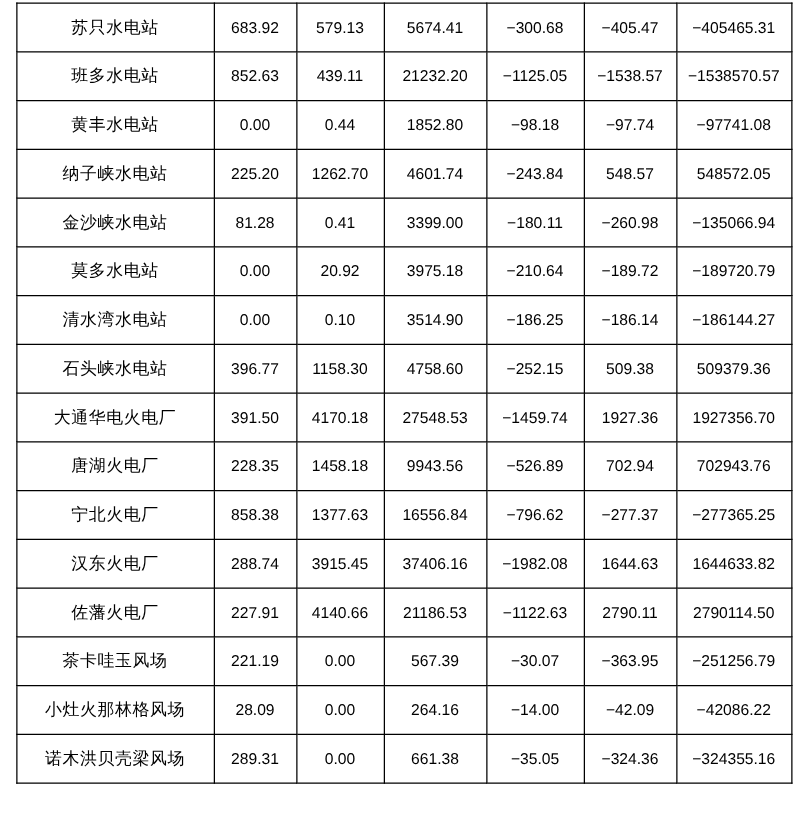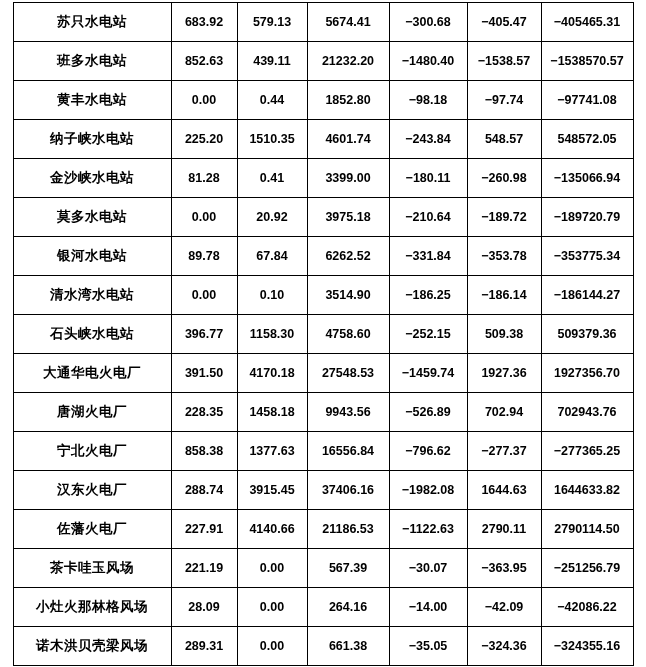--- a/index.html
+++ b/index.html
@@ -11,21 +11,20 @@
     width: 646px;
     height: 667px;
     font-family: "Liberation Sans", sans-serif;
     color: #000000;
     overflow: hidden;
   }
   .sheet {
     width: 646px;
     box-sizing: border-box;
     padding: 2px 0 0 0;
-    font-weight: bold;
   }
   table.data-table {
     border-collapse: collapse;
     table-layout: fixed;
     width: 620px;
     margin: 0 auto;
     font-size: 12.5px;
   }
   table.data-table td {
     border: 1px solid #000000;
@@ -75,37 +74,37 @@
           <td class="num-cell">5674.41</td>
           <td class="num-cell">−300.68</td>
           <td class="num-cell">−405.47</td>
           <td class="num-cell">−405465.31</td>
         </tr>
         <tr>
           <td class="name-cell">班多水电站</td>
           <td class="num-cell">852.63</td>
           <td class="num-cell">439.11</td>
           <td class="num-cell">21232.20</td>
-          <td class="num-cell">−1480.40</td>
+          <td class="num-cell">−1125.05</td>
           <td class="num-cell">−1538.57</td>
           <td class="num-cell">−1538570.57</td>
         </tr>
         <tr>
           <td class="name-cell">黄丰水电站</td>
           <td class="num-cell">0.00</td>
           <td class="num-cell">0.44</td>
           <td class="num-cell">1852.80</td>
           <td class="num-cell">−98.18</td>
           <td class="num-cell">−97.74</td>
           <td class="num-cell">−97741.08</td>
         </tr>
         <tr>
           <td class="name-cell">纳子峡水电站</td>
           <td class="num-cell">225.20</td>
-          <td class="num-cell">1510.35</td>
+          <td class="num-cell">1262.70</td>
           <td class="num-cell">4601.74</td>
           <td class="num-cell">−243.84</td>
           <td class="num-cell">548.57</td>
           <td class="num-cell">548572.05</td>
         </tr>
         <tr>
           <td class="name-cell">金沙峡水电站</td>
           <td class="num-cell">81.28</td>
           <td class="num-cell">0.41</td>
           <td class="num-cell">3399.00</td>
@@ -116,29 +115,20 @@
         <tr>
           <td class="name-cell">莫多水电站</td>
           <td class="num-cell">0.00</td>
           <td class="num-cell">20.92</td>
           <td class="num-cell">3975.18</td>
           <td class="num-cell">−210.64</td>
           <td class="num-cell">−189.72</td>
           <td class="num-cell">−189720.79</td>
         </tr>
         <tr>
-          <td class="name-cell">银河水电站</td>
-          <td class="num-cell">89.78</td>
-          <td class="num-cell">67.84</td>
-          <td class="num-cell">6262.52</td>
-          <td class="num-cell">−331.84</td>
-          <td class="num-cell">−353.78</td>
-          <td class="num-cell">−353775.34</td>
-        </tr>
-        <tr>
           <td class="name-cell">清水湾水电站</td>
           <td class="num-cell">0.00</td>
           <td class="num-cell">0.10</td>
           <td class="num-cell">3514.90</td>
           <td class="num-cell">−186.25</td>
           <td class="num-cell">−186.14</td>
           <td class="num-cell">−186144.27</td>
         </tr>
         <tr>
           <td class="name-cell">石头峡水电站</td>

